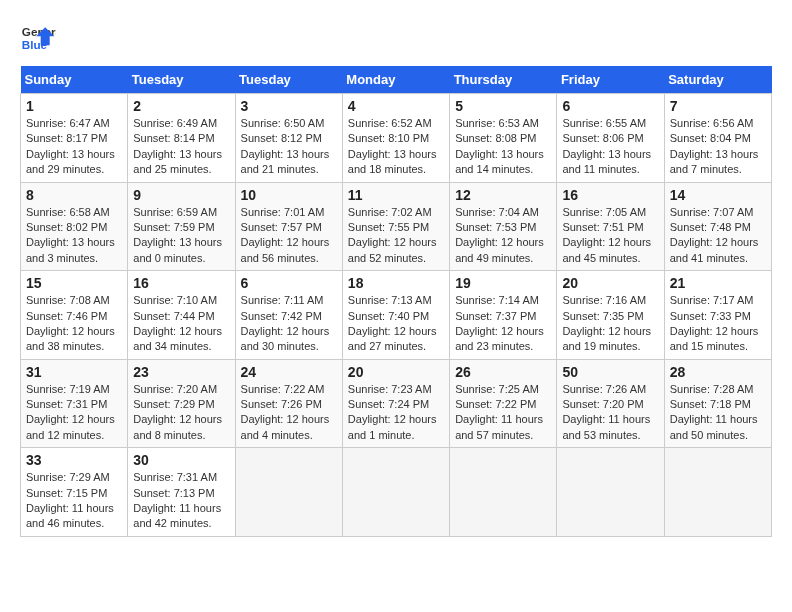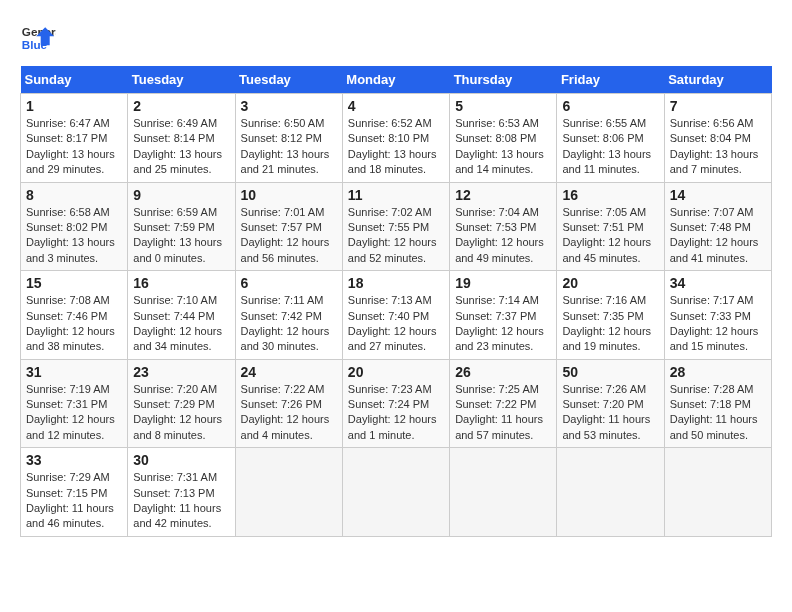--- a/index.html
+++ b/index.html
@@ -263,21 +263,21 @@
       </td>
         <td>
         <span class="day-num">20</span>
         <div class="day-info">
           Sunrise: 7:16 AM<br>
           Sunset: 7:35 PM<br>
           Daylight: 12 hours and 19 minutes.
         </div>
       </td>
         <td>
-        <span class="day-num">34</span>
+        <span class="day-num">21</span>
         <div class="day-info">
           Sunrise: 7:17 AM<br>
           Sunset: 7:33 PM<br>
           Daylight: 12 hours and 15 minutes.
         </div>
       </td>
       </tr>
       <tr>
         <td>
         <span class="day-num">31</span>

